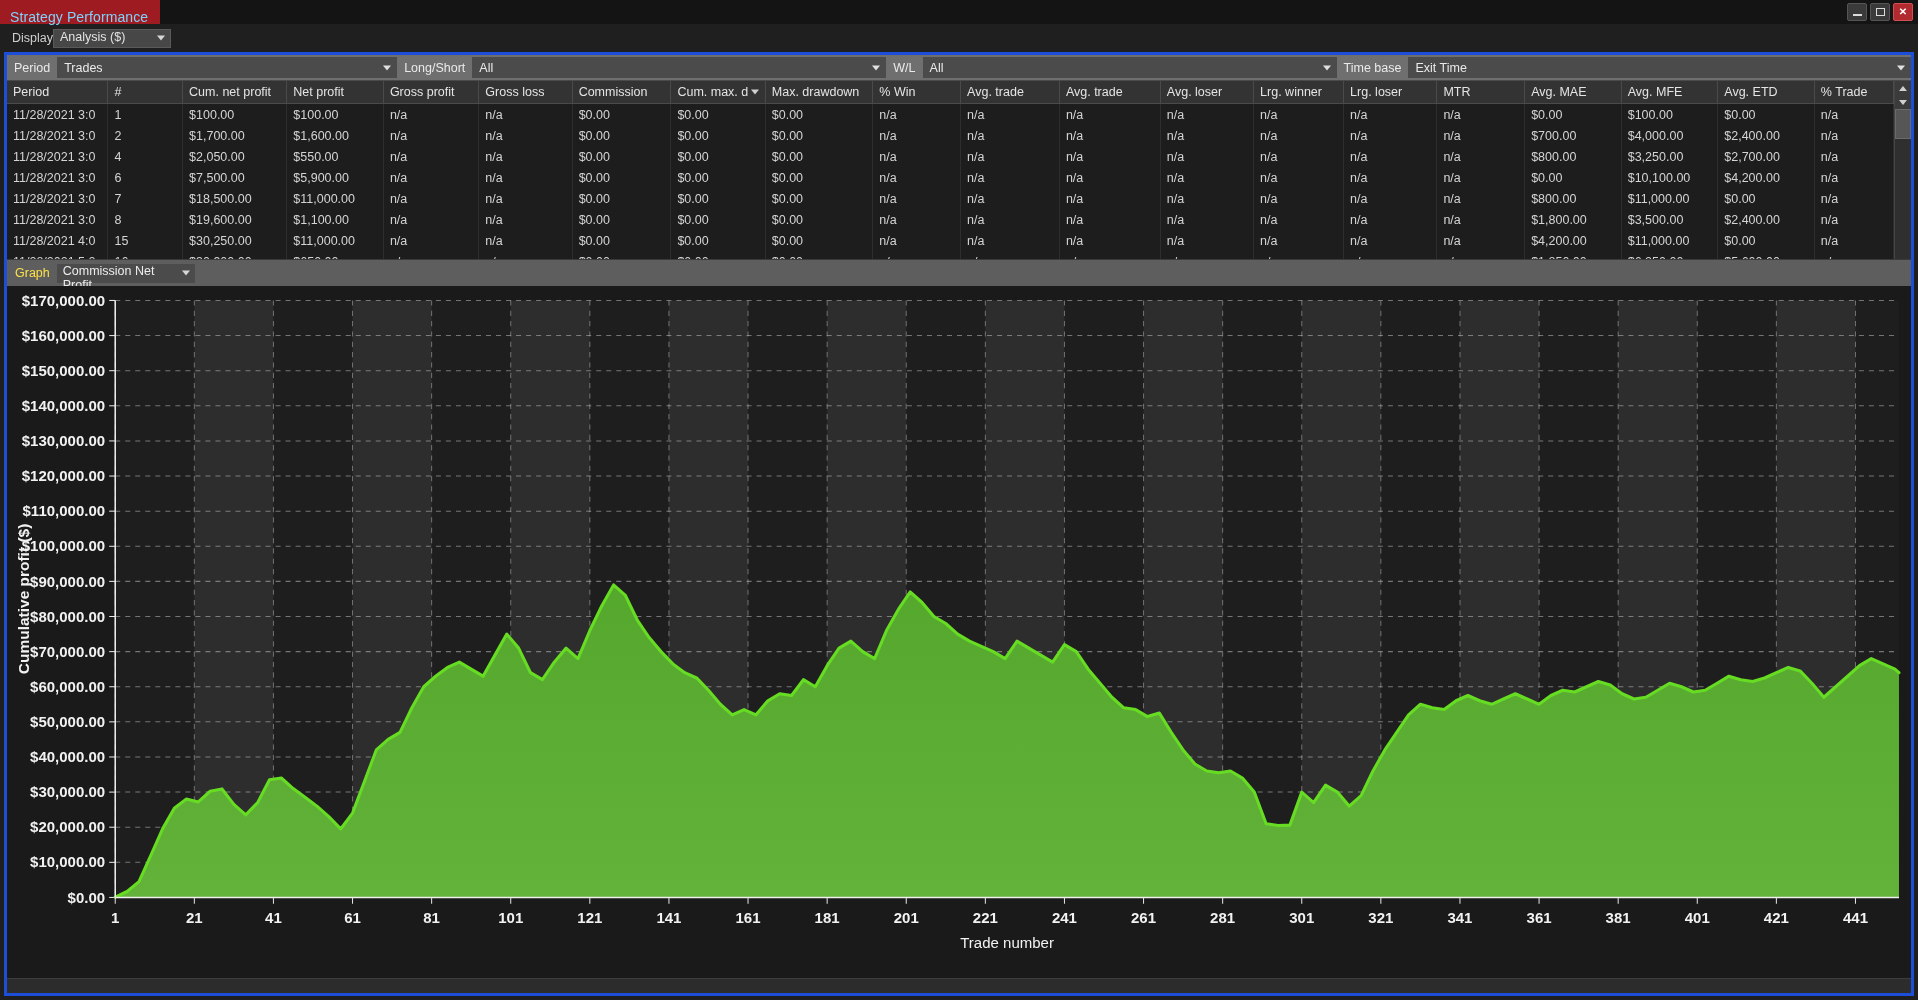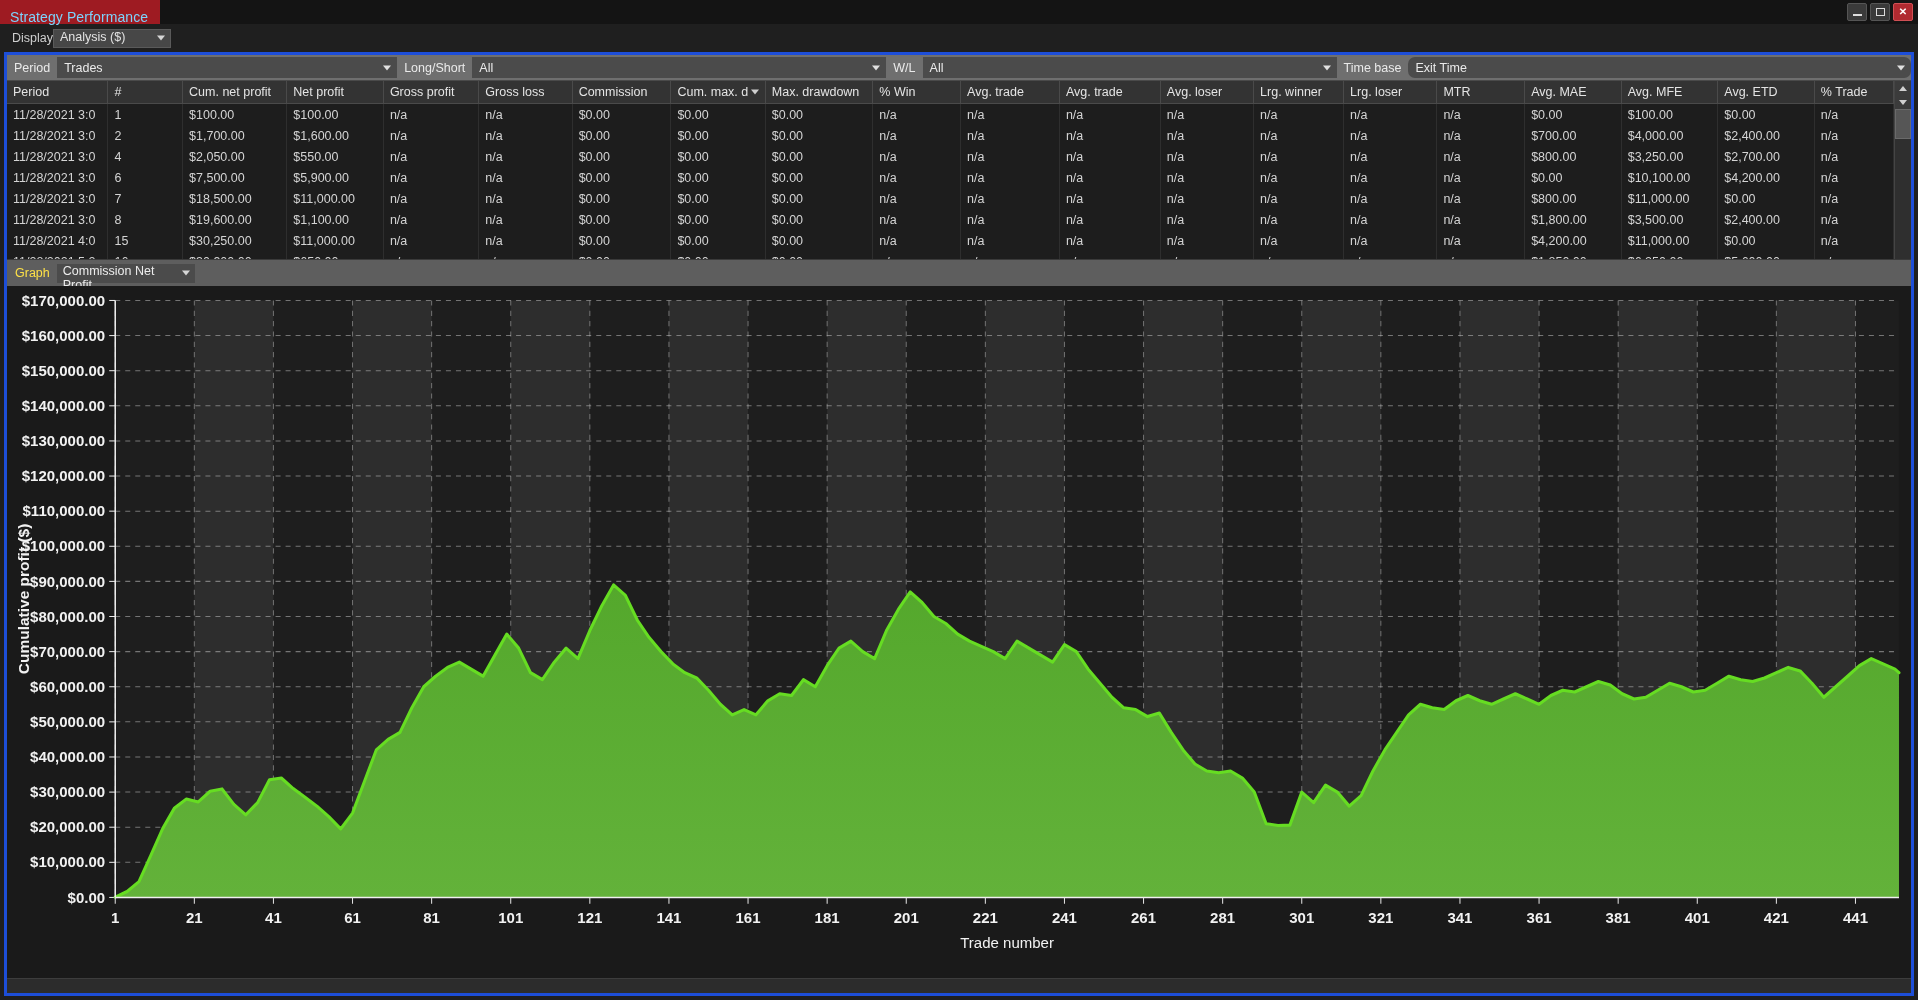--- a/index.html
+++ b/index.html
@@ -140,21 +140,21 @@
     position: absolute; right: 6px; top: 50%;
     transform: translateY(-50%);
     width: 0; height: 0;
     border-left: 4px solid transparent;
     border-right: 4px solid transparent;
     border-top: 5px solid #e0e0e0;
   }
   .f-period { flex: 0 0 340px; }
   .f-ls     { flex: 0 0 414px; }
   .f-wl     { flex: 0 0 414px; }
-  .f-tb     { flex: 1 1 auto; border-radius: 7px; }
+  .f-tb     { flex: 1 1 auto; }
 
   
   .tablewrap {
     flex: 0 0 auto;
     display: flex;
     background: #1d1d1d;
     overflow: hidden;
     height: 178px;
   }
   .tablescroll { flex: 1 1 auto; overflow: hidden; }

